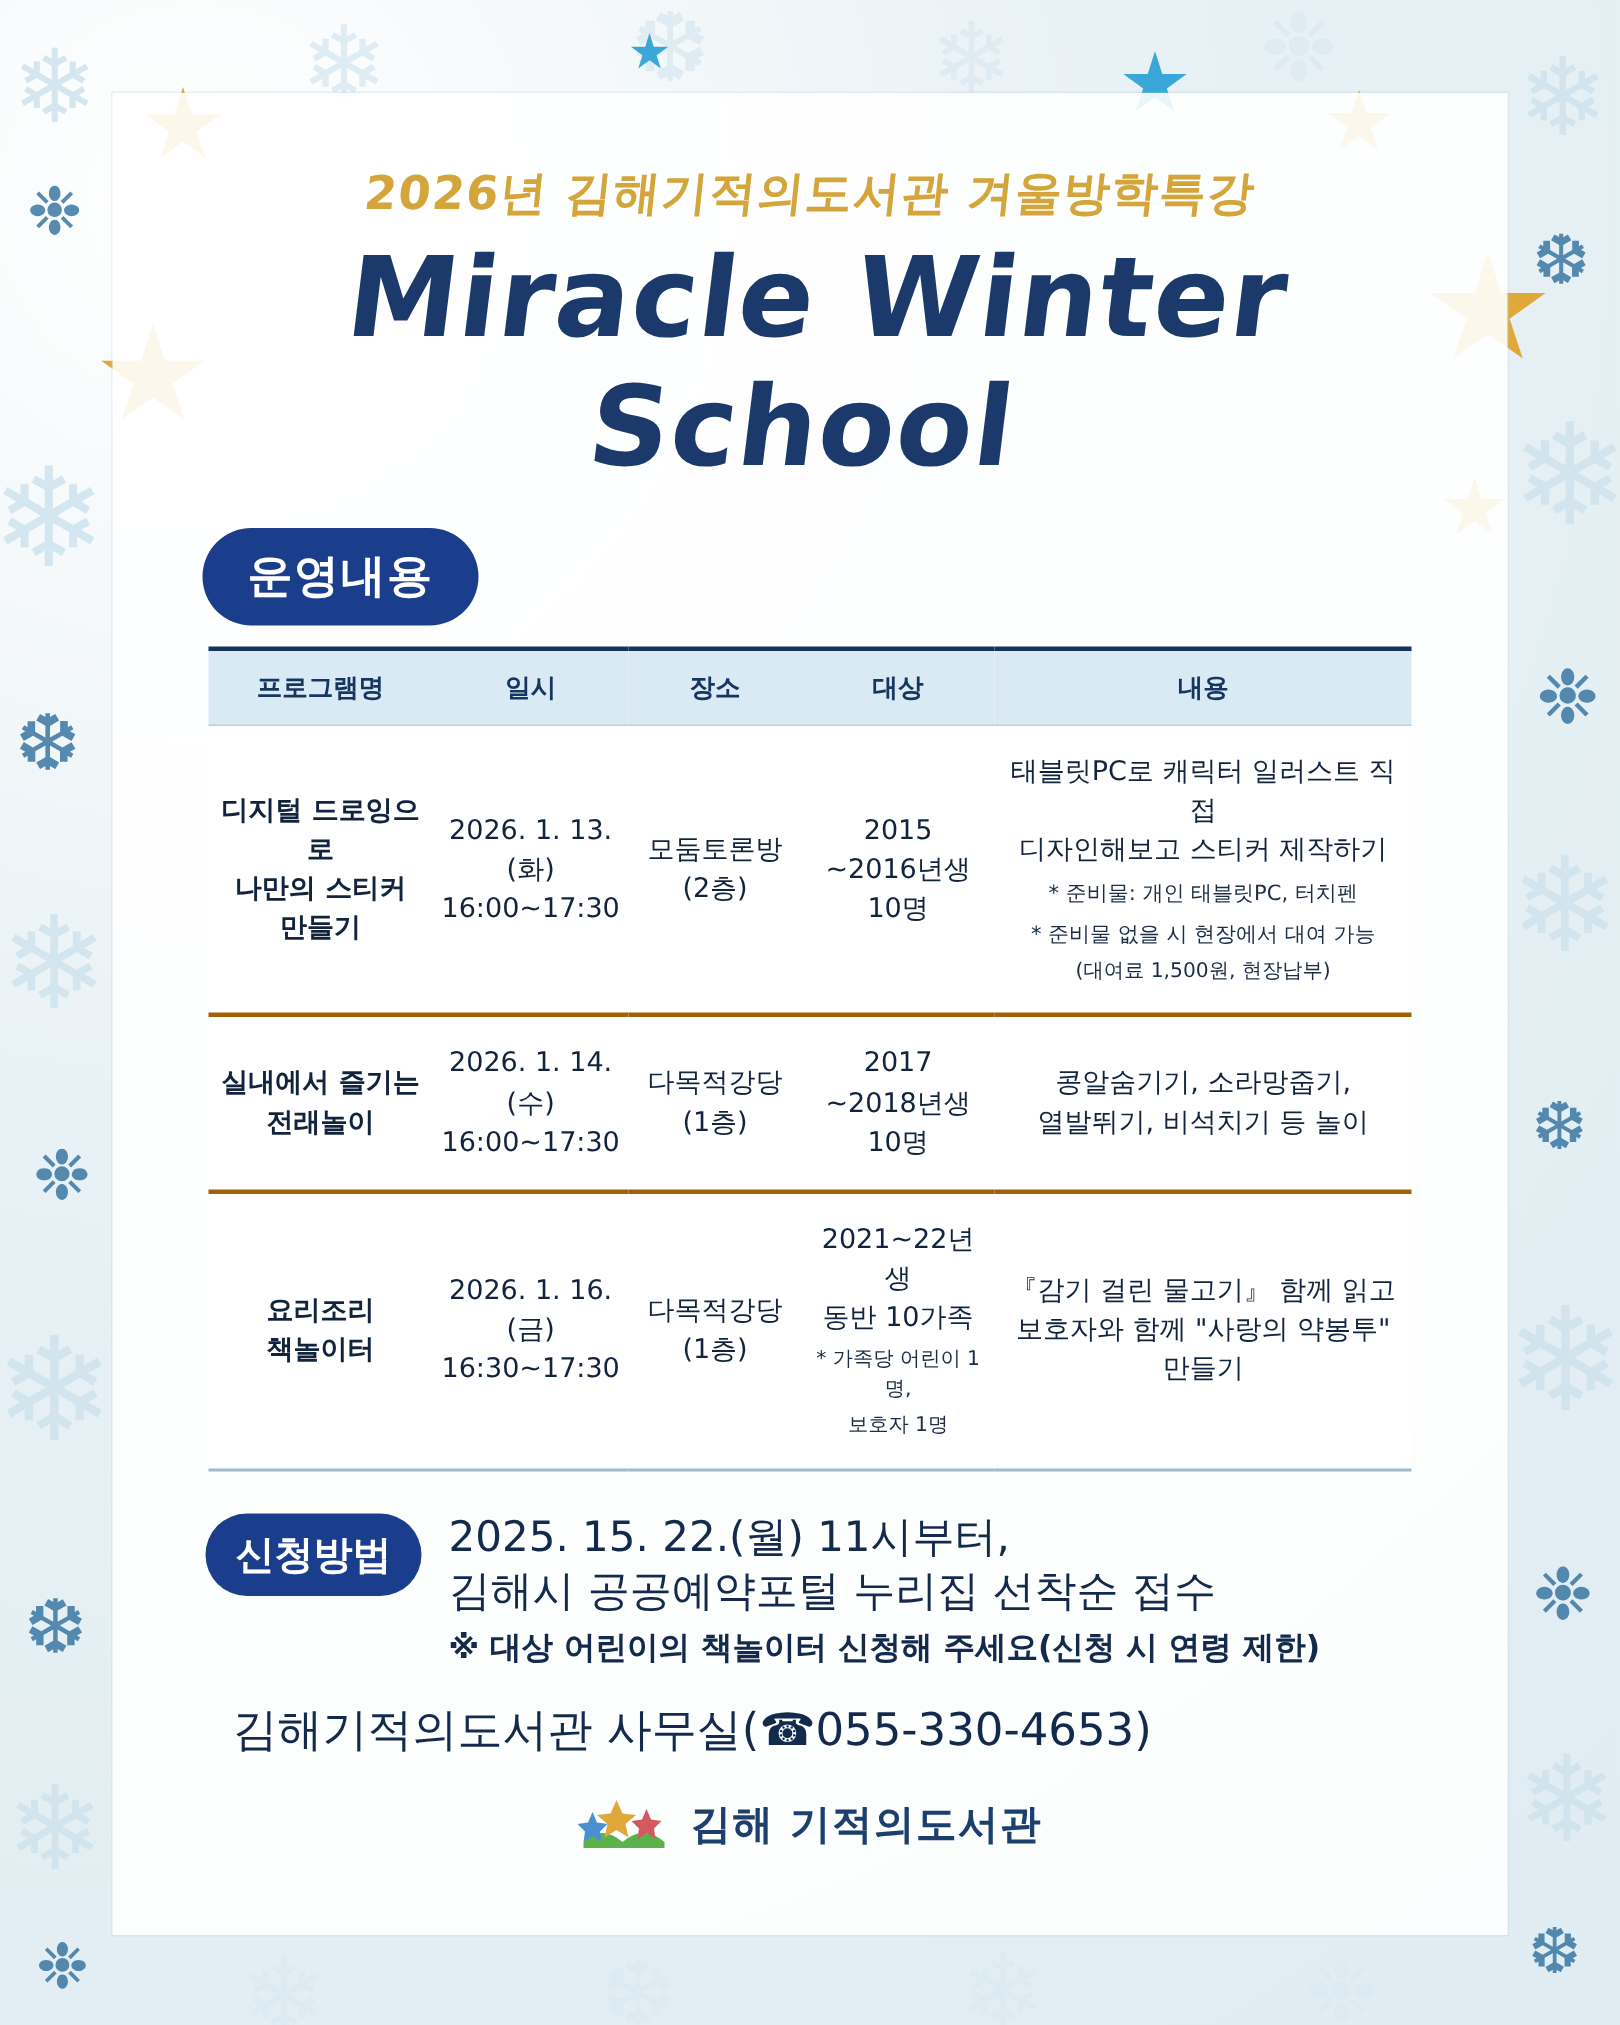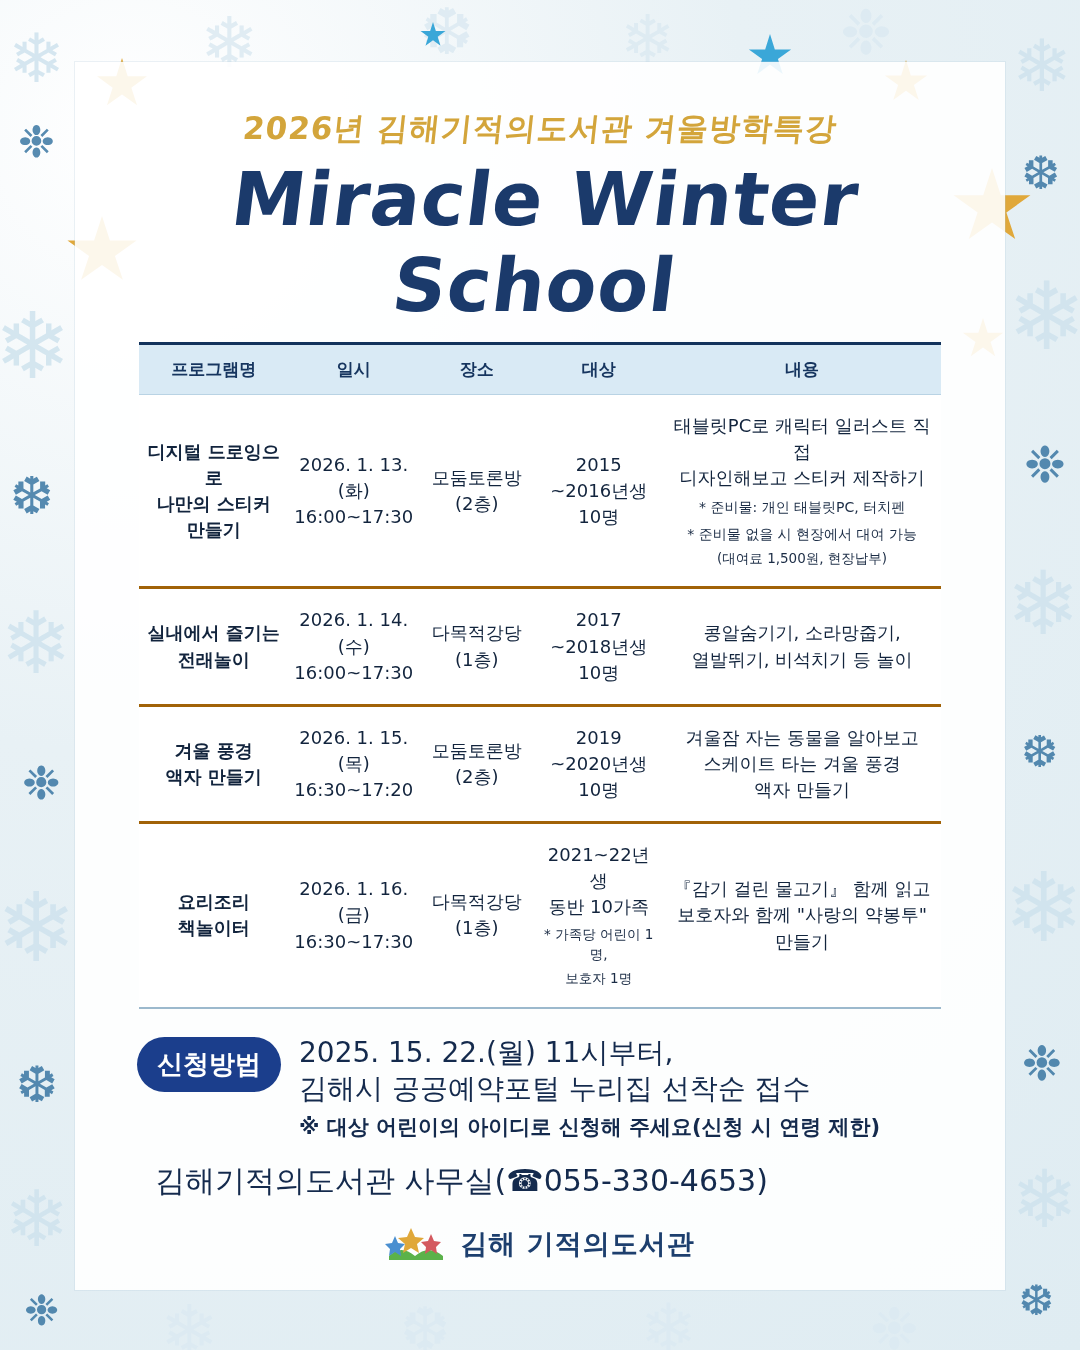--- a/index.html
+++ b/index.html
@@ -224,20 +224,21 @@
   <div class="bigstar" style="left:952px;top:168px;width:80px;height:78px;"></div>
   <div class="bigstar" style="left:962px;top:318px;width:42px;height:42px;"></div>
   <div class="bigstar blue" style="left:748px;top:34px;width:44px;height:44px;"></div>
   <div class="bigstar blue" style="left:420px;top:22px;width:26px;height:26px;"></div>
 
   <div class="card">
 
     <div class="subtitle">2026년 김해기적의도서관 겨울방학특강</div>
     <div class="maintitle">Miracle Winter School</div>
 
+    <div class="badge badge-op">운영내용</div>
 
     <table class="prog">
       <thead>
         <tr>
           <th>프로그램명</th>
           <th>일시</th>
           <th>장소</th>
           <th>대상</th>
           <th>내용</th>
         </tr>
@@ -256,48 +257,41 @@
           </td>
         </tr>
         <tr>
           <td class="pname">실내에서 즐기는<br>전래놀이</td>
           <td class="when">2026. 1. 14.(수)<br>16:00~17:30</td>
           <td class="place">다목적강당<br>(1층)</td>
           <td class="who">2017<br>~2018년생<br>10명</td>
           <td class="desc">콩알숨기기, 소라망줍기,<br>열발뛰기, 비석치기 등 놀이</td>
         </tr>
         <tr>
-          <td class="pname">겨울 풍경<br>액자 만들기</td>
-          <td class="when">2026. 1. 15.(목)<br>16:30~17:20</td>
-          <td class="place">모둠토론방<br>(2층)</td>
-          <td class="who">2019<br>~2020년생<br>10명</td>
-          <td class="desc">겨울잠 자는 동물을 알아보고<br>스케이트 타는 겨울 풍경<br>액자 만들기</td>
-        </tr>
-        <tr>
           <td class="pname">요리조리<br>책놀이터</td>
           <td class="when">2026. 1. 16.(금)<br>16:30~17:30</td>
           <td class="place">다목적강당<br>(1층)</td>
           <td class="who">
             <span>2021~22년생<br>동반 10가족</span>
             <span class="note2">* 가족당 어린이 1명,</span>
             <span class="note2">보호자 1명</span>
           </td>
           <td class="desc">『감기 걸린 물고기』 함께 읽고<br>보호자와 함께 "사랑의 약봉투"<br>만들기</td>
         </tr>
       </tbody>
     </table>
 
     <div class="info">
 
       <div class="info-row">
         <div class="badge badge-how">신청방법</div>
         <div class="how-text">
           <span>2025. 15. 22.(월) 11시부터,</span>
           <span class="l2">김해시 공공예약포털 누리집 선착순 접수</span>
-          <span class="how-note">※ 대상 어린이의 아이디로 신청해 주세요(신청 시 연령 제한)</span>
+          <span class="how-note">※ 대상 어린이의 책놀이터 신청해 주세요(신청 시 연령 제한)</span>
         </div>
       </div>
 
       <div class="info-row" style="margin-top:16px;">
         <div class="ask-text">
           <span>김해기적의도서관 사무실(</span><span>☎</span><span>055-330-4653</span><span>)</span>
         </div>
       </div>
 
     </div>

